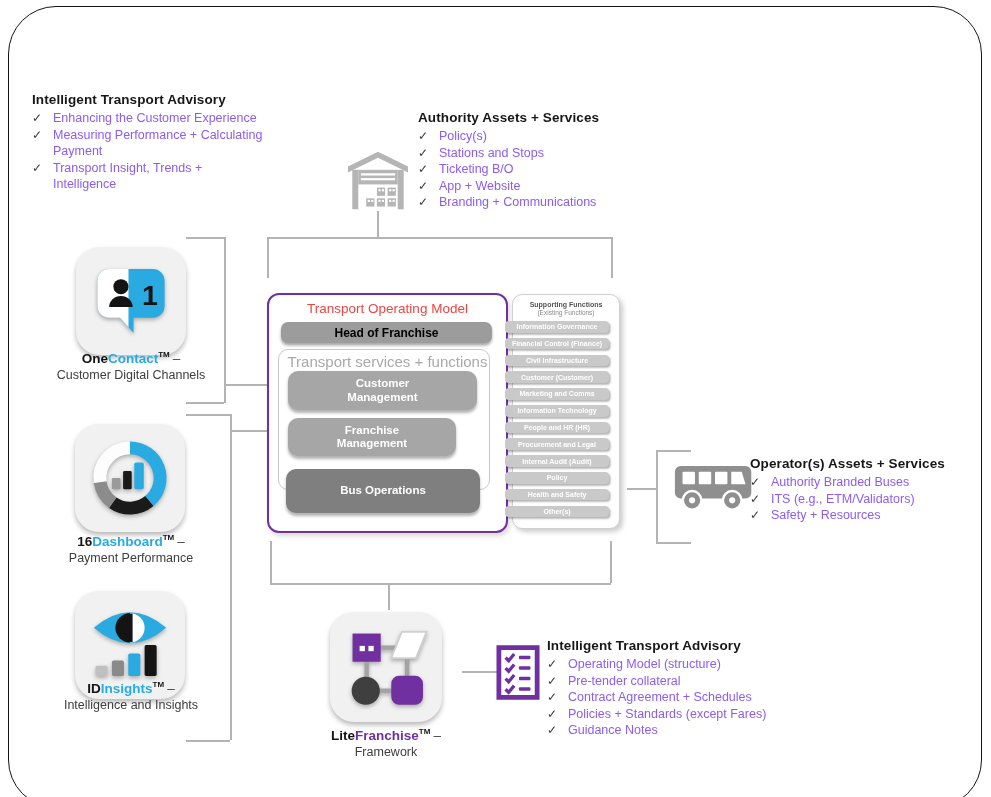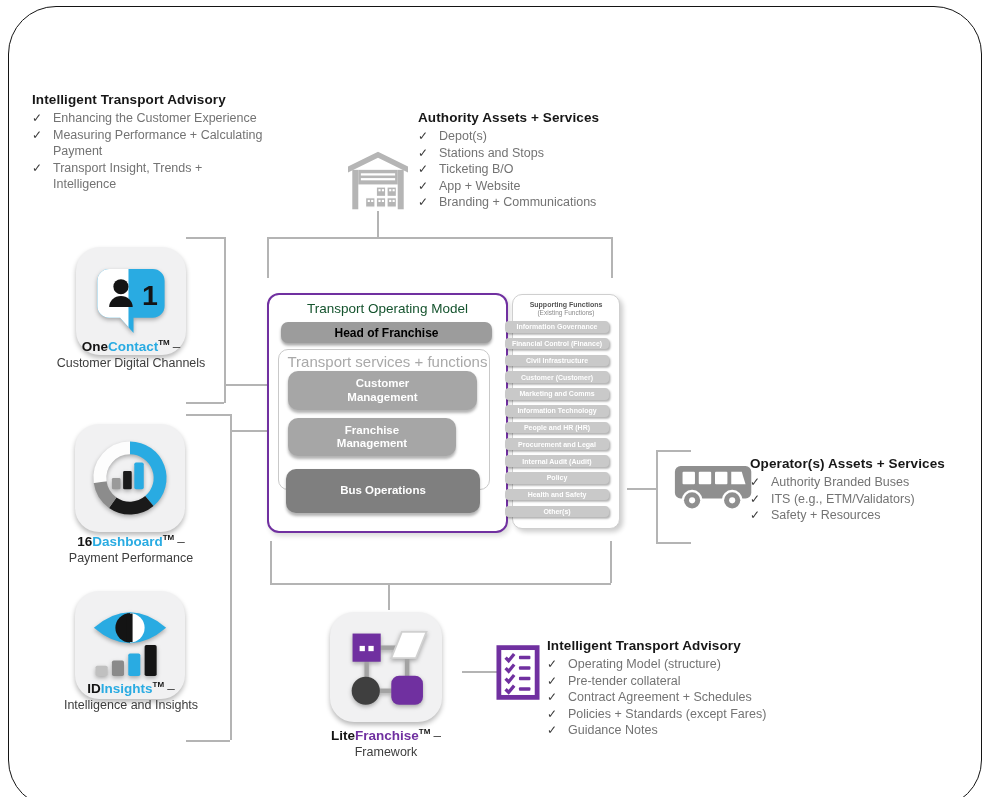--- a/index.html
+++ b/index.html
@@ -9,35 +9,35 @@
           border:1.6px solid #141414;border-radius:48px;background:transparent;}
   
   .cl{position:absolute;background:#b4b4b4;}
   
   .blk{position:absolute;}
   .blk-title{font-size:13.5px;font-weight:bold;color:#171717;margin-bottom:3px;letter-spacing:.1px;}
   .tick-list{display:flex;flex-direction:column;}
   .tick-row{display:flex;}
   .tick{width:15px;flex:none;font-size:12px;color:#3d3d3d;line-height:16.5px;}
   .tick-gap{width:6px;flex:none;}
-  .tick-text{font-size:12.5px;line-height:16.5px;color:#737373;}
+  .tick-text{font-size:12.5px;line-height:16.5px;color:#8b5cf6;}
   
   .tile{position:absolute;width:110px;height:108px;background:#f1f1f2;border-radius:24px;
         box-shadow:0 3px 5px rgba(0,0,0,.28);display:flex;align-items:center;justify-content:center;}
   .prod-label{position:absolute;text-align:center;}
   .prod-name{font-size:13.5px;font-weight:bold;color:#141414;}
   .acc-blue{color:#29ABE2;}
   .acc-purple{color:#7030A0;}
   sup.tm{font-size:8px;font-weight:bold;vertical-align:super;}
   .nm-dash{font-weight:normal;color:#3d3d3d;margin-left:3px;}
   .prod-sub{font-size:12.5px;color:#3d3d3d;margin-top:2px;}
   
   .tom-box{position:absolute;left:267px;top:293px;width:237px;height:236px;background:#fff;
            border:2.2px solid #7030A0;border-radius:12px;box-shadow:2px 3px 5px rgba(0,0,0,.15);}
-  .tom-title{position:absolute;top:6px;left:0;width:100%;text-align:center;color:#14532d;font-size:13.5px;}
+  .tom-title{position:absolute;top:6px;left:0;width:100%;text-align:center;color:#ef4444;font-size:13.5px;}
   .head-bar{position:absolute;left:12px;top:27px;width:211px;height:21px;background:#9c9c9c;border-radius:7px;
             color:#000000;font-weight:bold;font-size:12px;display:flex;align-items:center;justify-content:center;
             box-shadow:0 2.5px 3px rgba(0,0,0,.35);}
   .inner-box{position:absolute;left:9px;top:54px;width:210px;height:139px;border:1.5px solid #c9c9c9;border-radius:10px;}
   .inner-title{position:absolute;top:58px;left:0;width:100%;text-align:center;color:#a9a9a9;font-size:15px;}
   .func-bar-lg{position:absolute;background:#a6a6a6;border-radius:10px;color:#fff;font-weight:bold;
                font-size:11.5px;line-height:13.5px;display:flex;align-items:center;justify-content:center;
                text-align:center;box-shadow:0 2.5px 3px rgba(0,0,0,.3);}
   .fb-customer{left:19px;top:76px;width:189px;height:39px;}
   .fb-franchise{left:19px;top:123px;width:168px;height:38px;}
@@ -138,21 +138,21 @@
     </svg>
   </div>
 
   <div class="blk" style="left:418px;top:110px;width:250px;">
     <div class="blk-title">Authority Assets + Services</div>
     <div class="tick-list">
 
     <div class="tick-row">
         <span class="tick">✓</span>
         <span class="tick-gap"></span>
-        <span class="tick-text">Depot(s)</span>
+        <span class="tick-text">Policy(s)</span>
       </div>
         <div class="tick-row">
         <span class="tick">✓</span>
         <span class="tick-gap"></span>
         <span class="tick-text">Stations and Stops</span>
       </div>
         <div class="tick-row">
         <span class="tick">✓</span>
         <span class="tick-gap"></span>
         <span class="tick-text">Ticketing B/O</span>
@@ -177,21 +177,21 @@
             <rect x="0" y="0" width="47" height="100"></rect>
           </clipPath>
         </defs>
       <path d="M24 12 h52 a14 14 0 0 1 14 14 v30 a14 14 0 0 1 -14 14 H53 v18 l-16 -18 h-13 a14 14 0 0 1 -14 -14 V26 a14 14 0 0 1 14 -14 z" fill="#29ABE2"></path>
       <path d="M24 12 h52 a14 14 0 0 1 14 14 v30 a14 14 0 0 1 -14 14 H53 v18 l-16 -18 h-13 a14 14 0 0 1 -14 -14 V26 a14 14 0 0 1 14 -14 z" fill="#ffffff" clip-path="url(#oc-left)"></path>
       <circle cx="38" cy="33" r="9" fill="#141414"></circle>
       <path d="M24 57 a14 13 0 0 1 28 0 z" fill="#141414"></path>
       <text x="63" y="55" font-size="34" font-weight="bold" fill="#141414" font-family="'Liberation Sans',sans-serif">1</text>
     </svg>
   </div>
-  <div class="prod-label" style="left:41px;top:338px;width:180px;">
+  <div class="prod-label" style="left:41px;top:350px;width:180px;">
     <div class="prod-name"><span>One</span><span class="acc-blue">Contact</span><sup class="tm">TM</sup><span class="nm-dash">–</span></div>
     <div class="prod-sub">Customer Digital Channels</div>
   </div>
 
   <div class="tile" style="left:75px;top:424px;">
     <svg width="86" height="86" viewBox="0 0 100 100" class="soft-shadow">
       <path d="M50 15 A35 35 0 0 1 72.5 76.8" stroke="#29ABE2" stroke-width="15" fill="none"></path>
       <path d="M72.5 76.8 A35 35 0 0 1 29.9 78.7" stroke="#1a1a1a" stroke-width="15" fill="none"></path>
       <path d="M29.9 78.7 A35 35 0 0 1 15.3 54.9" stroke="#8c8c8c" stroke-width="15" fill="none"></path>
       <path d="M15.3 54.9 A35 35 0 0 1 50 15" stroke="#fdfdfd" stroke-width="15" fill="none"></path>

